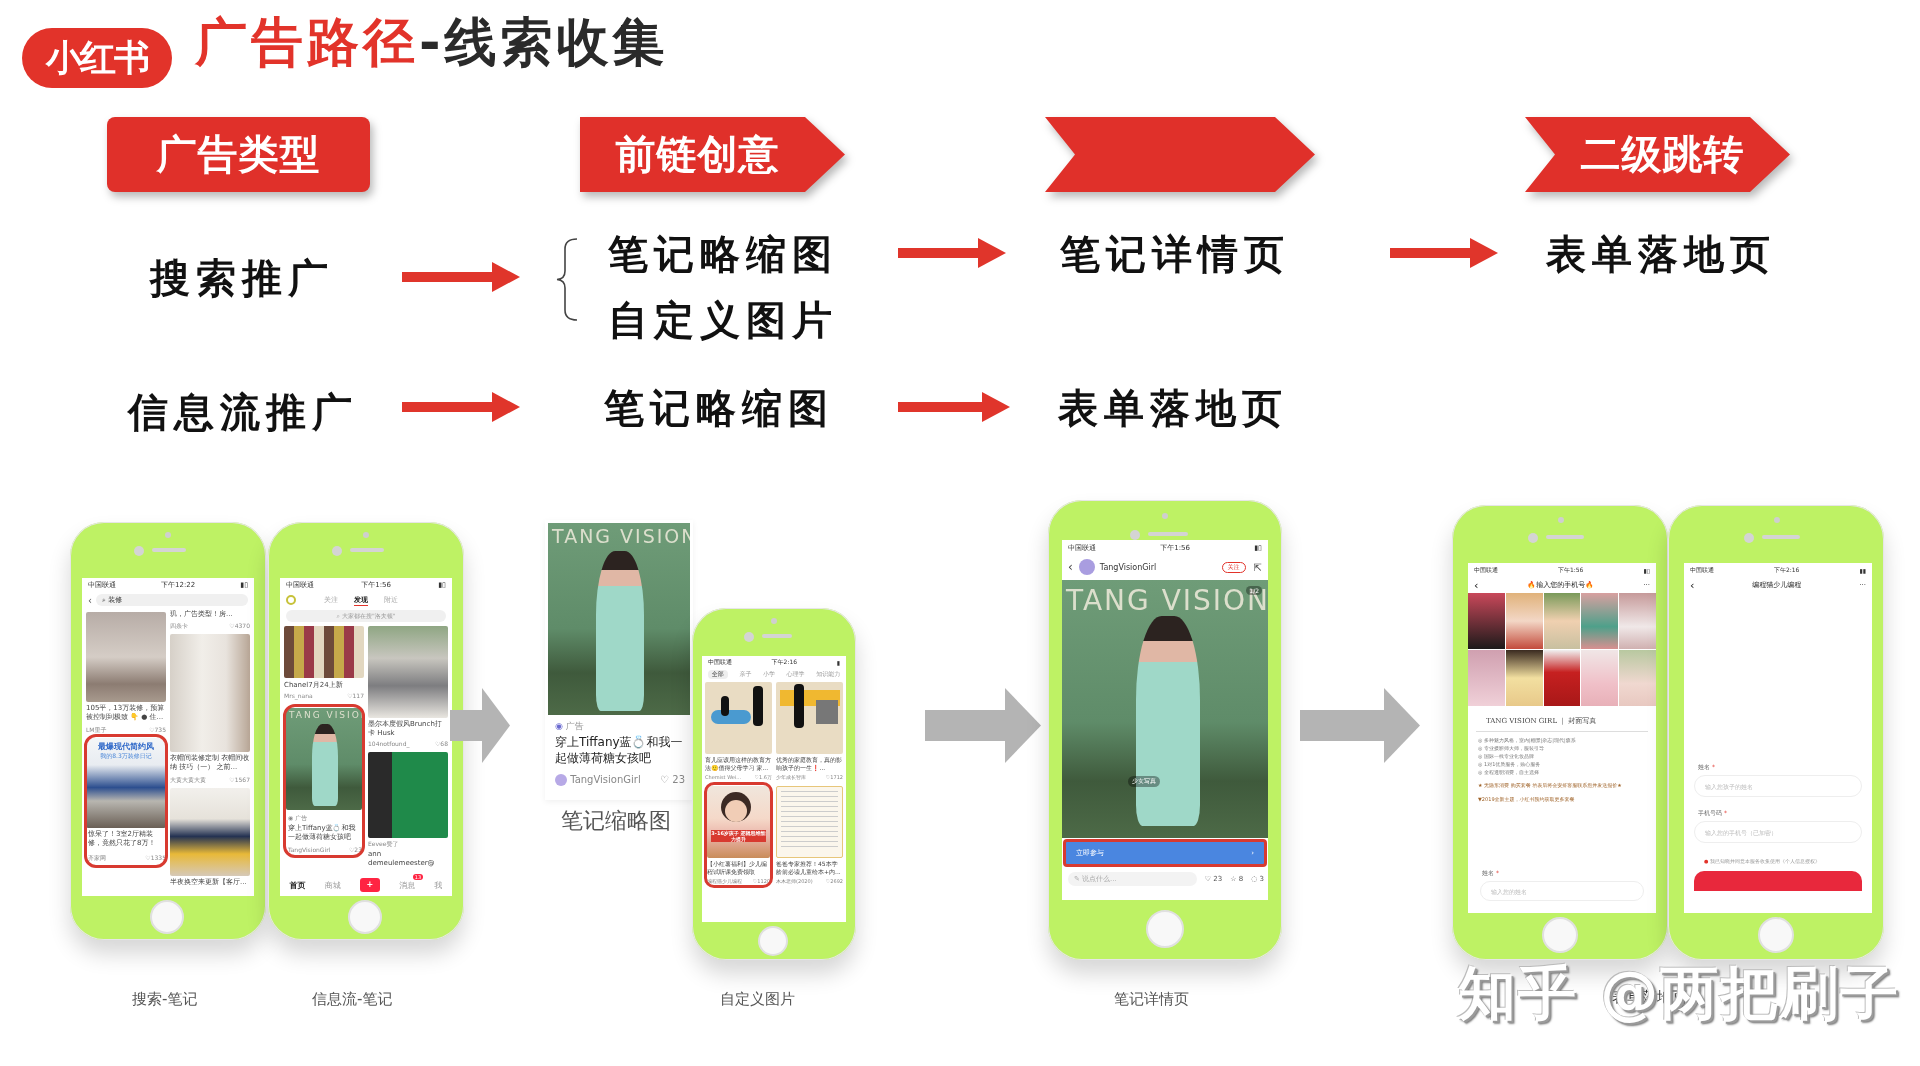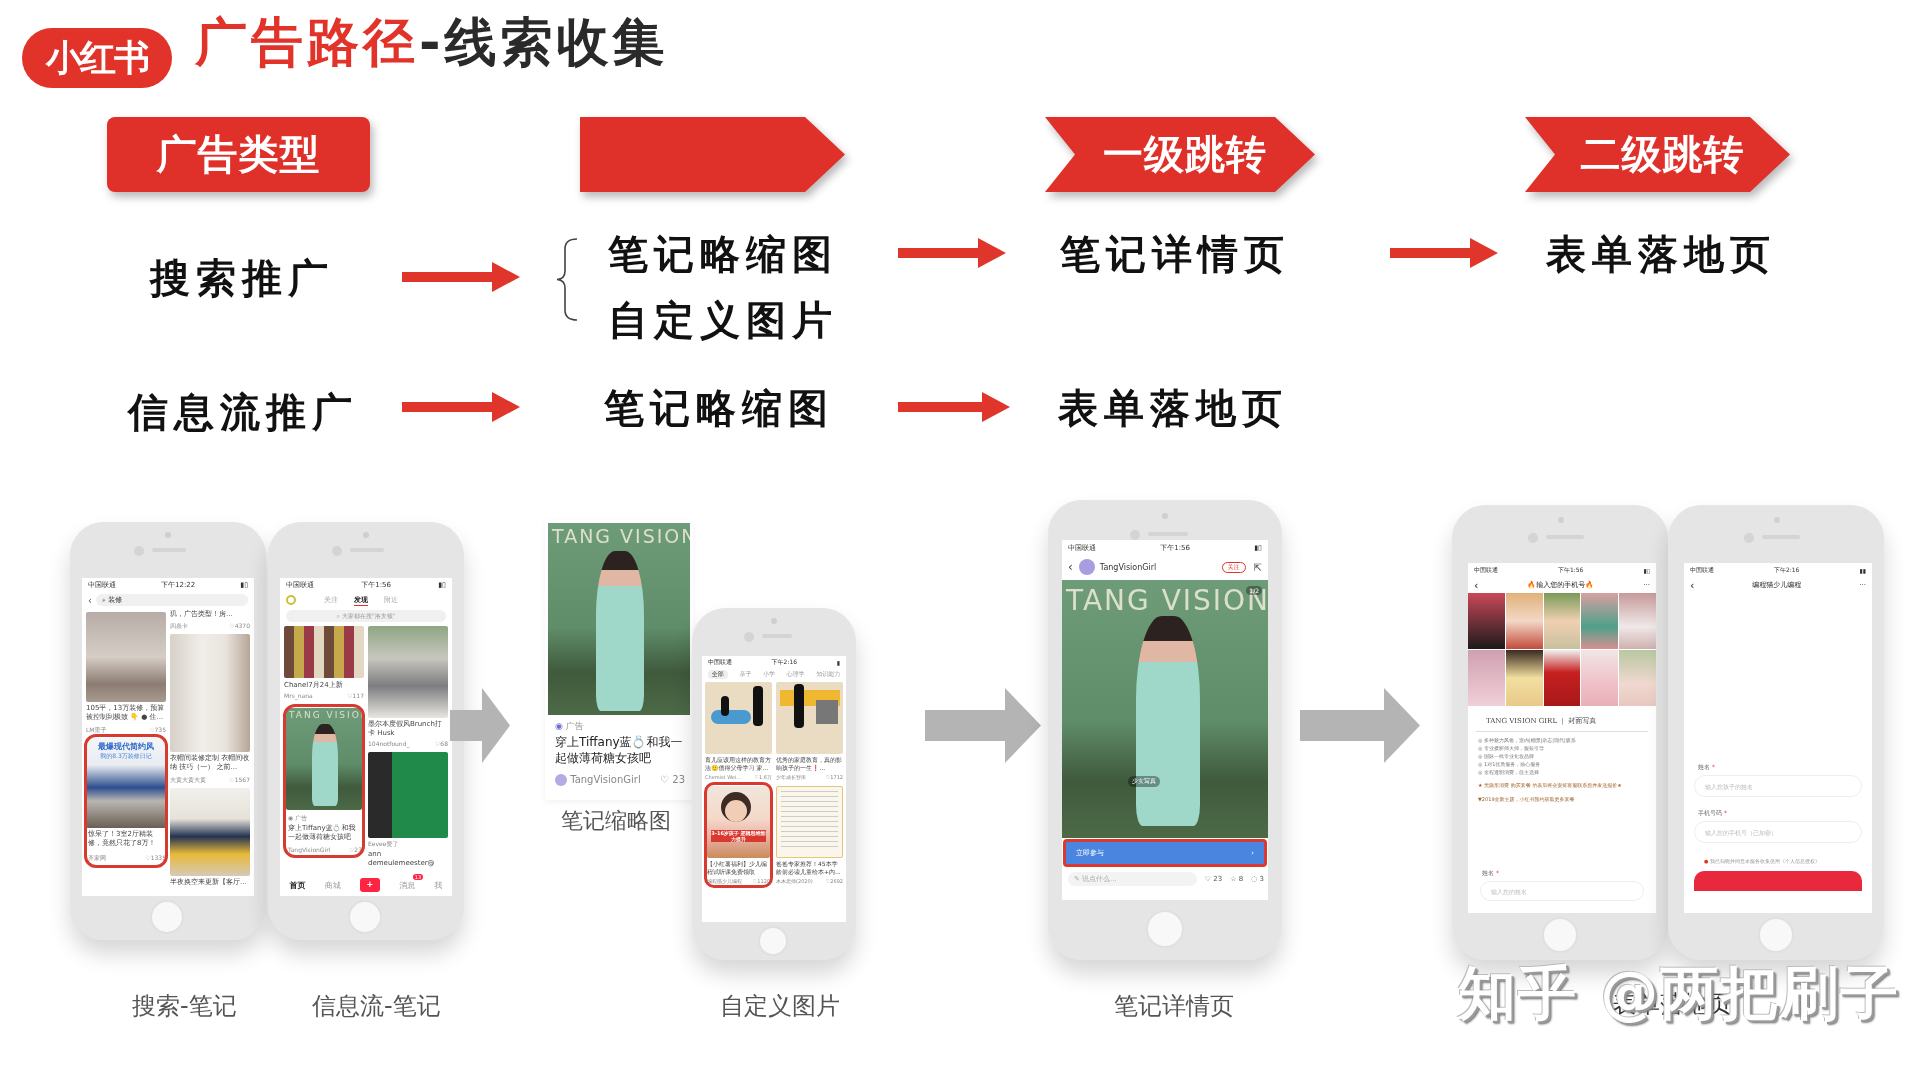--- a/index.html
+++ b/index.html
@@ -24,61 +24,61 @@
   .stage-chev1 span { margin-right: 30px; }
   .stage-chev2 span, .stage-chev3 span { margin-left: 10px; }
 
   
   .flow-text { font-size: 40px; font-weight: bold; color: #111; letter-spacing: 6px; white-space: nowrap; line-height: 1; }
   .red-arrow { height: 30px; }
   .red-arrow svg { width: 100%; height: 100%; display: block; }
   .brace { left: 555px; top: 237px; width: 24px; height: 85px; }
 
   
-  .phone { background: #e5e5e5; border-radius: 34px; box-shadow: 0 14px 22px rgba(0,0,0,0.16), inset 0 0 0 1px #e6e6e6; }
+  .phone { background: #bef264; border-radius: 34px; box-shadow: 0 14px 22px rgba(0,0,0,0.16), inset 0 0 0 1px #e6e6e6; }
   .phone .speaker-dot { position: absolute; width: 6px; height: 6px; border-radius: 50%; background: #cfcfcf; }
   .phone .cam { position: absolute; width: 10px; height: 10px; border-radius: 50%; background: #d4d4d4; }
   .phone .speaker { position: absolute; height: 4px; border-radius: 2px; background: #d4d4d4; }
   .phone .home { position: absolute; border-radius: 50%; border: 2px solid #e0e0e0; background: #f8f8f8; }
   .screen { position: absolute; background: #fff; overflow: hidden; }
   .status { height: 14px; font-size: 7px; color: #333; display: flex; justify-content: space-between; align-items: center; padding: 0 6px; }
   .tiny { font-size: 7px; color: #444; line-height: 1.25; }
   .tiny-gray { font-size: 6px; color: #888; }
   .tile { position: absolute; overflow: hidden; border-radius: 2px; }
   .green-photo { background: linear-gradient(180deg, #6f9c78 0%, #5f8c69 55%, #3f5a3c 78%, #4d6a47 100%); }
   .tang { color: rgba(240,235,220,0.85); font-family: "DejaVu Sans", sans-serif; letter-spacing: 2px; font-weight: normal; white-space: nowrap; }
   .figure { position: absolute; background: linear-gradient(180deg, #2c2320 0 12%, #e0b7a5 12% 22%, #9fd8c8 22% 100%); border-radius: 40% 40% 10% 10%; }
   .hl { position: absolute; border: 3px solid #d83a30; border-radius: 12px; }
 
   .gray-arrow { width: 100%; height: 100%; }
-  .caption { font-size: 24px; color: #555; white-space: nowrap; }
+  .caption { font-size: 15px; color: #555; white-space: nowrap; }
 
   .watermark { left: 1458px; top: 955px; font-size: 58px; color: #fff; font-weight: bold; letter-spacing: 2px; white-space: nowrap; text-shadow: 2px 2px 0 #9a9a9a, 3px 3px 2px #777, -1px -1px 0 #bbb; }
 </style>
 </head>
 <body>
 
 <div class="abs logo-pill">小红书</div>
 <div class="abs title">
   <span class="red">广告路径</span><span class="dark">-线索收集</span>
 </div>
 
 <div class="abs stage stage-box">
   <span>广告类型</span>
 </div>
 <div class="abs stage stage-chev1">
   <svg viewBox="0 0 265 75" preserveAspectRatio="none">
       <polygon points="0,0 225,0 265,37.5 225,75 0,75" fill="#e0302a"></polygon>
     </svg>
+  <span>前链创意</span>
 </div>
 <div class="abs stage stage-chev2">
   <svg viewBox="0 0 270 75" preserveAspectRatio="none">
       <polygon points="0,0 230,0 270,37.5 230,75 0,75 30,37.5" fill="#e0302a"></polygon>
     </svg>
-  <span>一级跳转</span>
 </div>
 <div class="abs stage stage-chev3">
   <svg viewBox="0 0 265 75" preserveAspectRatio="none">
       <polygon points="0,0 225,0 265,37.5 225,75 0,75 30,37.5" fill="#e0302a"></polygon>
     </svg>
   <span>二级跳转</span>
 </div>
 
 <div class="abs flow-text" style="left:150px; top:258px;">搜索推广</div>
 <div class="abs red-arrow" style="left:402px; top:262px; width:118px;">

